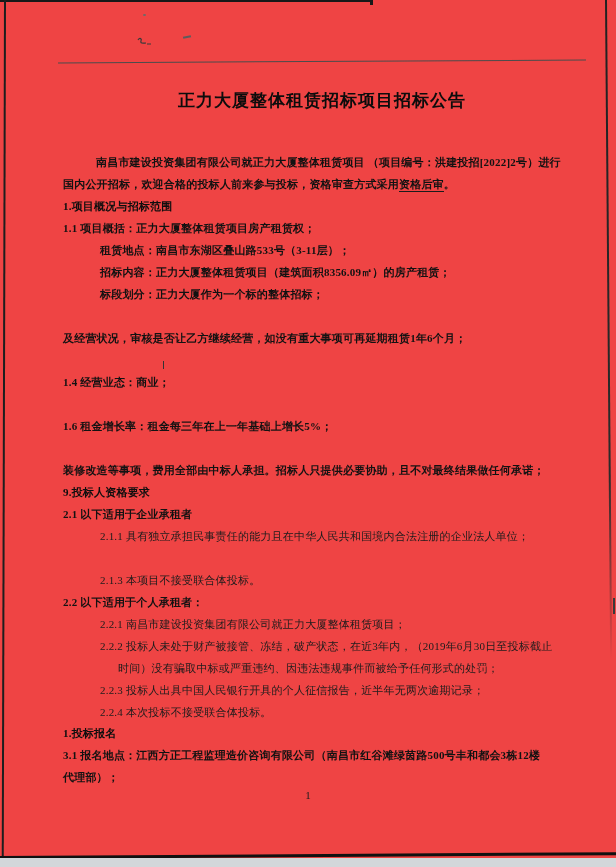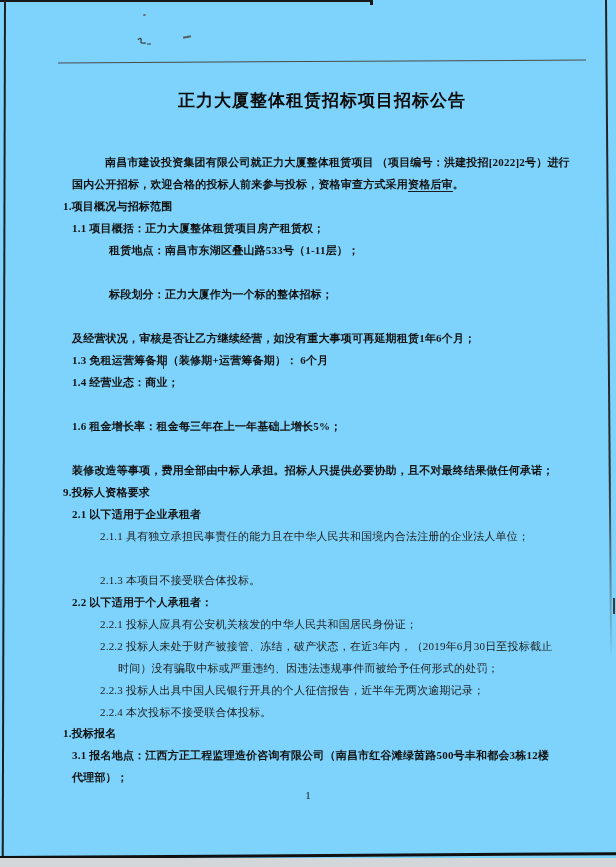--- a/index.html
+++ b/index.html
@@ -1,19 +1,19 @@
 <!DOCTYPE html>
 <html><head>
 <meta charset="utf-8">
 <style>
   html,body{margin:0;padding:0;background:#e8e8e8;}
   .scan{
     position:relative;
     width:616px;height:867px;
-    background:#7dd3fc;
+    background:#ef4444;
     overflow:hidden;
     font-family:"Liberation Serif","DejaVu Serif",serif;
     color:#1c1c1c;
   }
   
   .edge{position:absolute;background:#181818;}
   .edge-top{left:0;top:0;width:373px;height:2px;}
   .edge-top-notch{left:370px;top:0;width:3px;height:5px;}
   .edge-left{left:4px;top:0;width:2px;height:859px;transform:rotate(0.15deg);transform-origin:top left;background:#1e1e1e;}
   .edge-right{left:605px;top:0;width:2px;height:660px;transform:rotate(-0.45deg);transform-origin:top center;background:linear-gradient(#222 0%,#2a2a2a 72%,rgba(40,40,40,0) 100%);}
@@ -21,21 +21,21 @@
   .edge-bottom{left:-6px;top:854px;width:650px;height:3px;background:#101010;transform:rotate(-0.35deg);}
   .scanbed{position:absolute;left:0;bottom:0;width:616px;height:9px;background:#d3d7da;}
   .header-rule{position:absolute;left:58px;top:61px;width:528px;height:1px;background:#4c4c4c;transform:rotate(-0.3deg);}
   
   .smudge-dot{position:absolute;left:143px;top:14px;width:3px;height:2px;background:#6a6a6a;border-radius:50%;}
   .smudge-dash{position:absolute;left:183px;top:36px;width:8px;height:2px;background:#5c5c5c;transform:rotate(-12deg);}
   .smudge-scribble{position:absolute;left:136px;top:36px;}
   .artifact-13{position:absolute;left:163px;top:361px;width:1px;height:8px;background:#333;}
   
   .line{position:absolute;font-size:11px;line-height:13px;white-space:nowrap;letter-spacing:0.2px;}
-  .w6{font-weight:600;color:#121212;margin-left:9px;}
+  .w6{font-weight:600;color:#121212;}
   .w7{font-weight:700;color:#0e0e0e;}
   .title{left:14px;top:94px;width:100%;text-align:center;font-size:17px;font-weight:700;letter-spacing:1px;color:#0c0c0c;}
   .ul{border-bottom:1px solid #1b1b1b;padding-bottom:1px;}
   .pagenum{left:0;top:789px;width:616px;text-align:center;letter-spacing:0;}
 </style>
 </head>
 <body>
 
 <div class="scan">
 
@@ -55,34 +55,34 @@
   </svg>
   <div class="artifact-13"></div>
 
   <div class="line title">正力大厦整体租赁招标项目招标公告</div>
 
   <div class="line w6" style="left:96px;top:156px">南昌市建设投资集团有限公司就正力大厦整体租赁项目 （项目编号：洪建投招[2022]2号）进行</div>
   <div class="line w6" style="left:63px;top:178px"><span>国内公开招标，欢迎合格的投标人前来参与投标，资格审查方式采用</span><span class="ul">资格后审</span><span>。</span></div>
 
   <div class="line w7" style="left:63px;top:200px">1.项目概况与招标范围</div>
   <div class="line w6" style="left:63px;top:222px">1.1 项目概括：正力大厦整体租赁项目房产租赁权；</div>
-  <div class="line w6" style="left:100px;top:244px">租赁地点：南昌市东湖区叠山路533号（1-11层）；</div>
+  <div class="line w6" style="left:100px;top:244px">租赁地点：南昌市东湖区叠山路533号（3-11层）；</div>
+  <div class="line w6" style="left:100px;top:266px">招标内容：正力大厦整体租赁项目（建筑面积8356.09㎡）的房产租赁；</div>
   <div class="line w6" style="left:100px;top:288px">标段划分：正力大厦作为一个标的整体招标；</div>
   <div class="line w6" style="left:63px;top:332px">及经营状况，审核是否让乙方继续经营，如没有重大事项可再延期租赁1年6个月；</div>
-  <div class="line w6" style="left:63px;top:354px">1.3 免租运营筹备期（装修期+运营筹备期）： 6个月</div>
   <div class="line w6" style="left:63px;top:376px">1.4 经营业态：商业；</div>
   <div class="line w6" style="left:63px;top:420px">1.6 租金增长率：租金每三年在上一年基础上增长5%；</div>
   <div class="line w6" style="left:63px;top:464px">装修改造等事项，费用全部由中标人承担。招标人只提供必要协助，且不对最终结果做任何承诺；</div>
 
   <div class="line w7" style="left:63px;top:486px">9.投标人资格要求</div>
   <div class="line w6" style="left:63px;top:508px">2.1 以下适用于企业承租者</div>
   <div class="line" style="left:100px;top:530px">2.1.1 具有独立承担民事责任的能力且在中华人民共和国境内合法注册的企业法人单位；</div>
   <div class="line" style="left:100px;top:574px">2.1.3 本项目不接受联合体投标。</div>
   <div class="line w6" style="left:63px;top:596px">2.2 以下适用于个人承租者：</div>
-  <div class="line" style="left:100px;top:618px">2.2.1 投标人应具有公安机关核发的中华人民共和国居民身份证；</div>
+  <div class="line" style="left:100px;top:618px">2.2.1 南昌市建设投资集团有限公司就正力大厦整体租赁项目；</div>
   <div class="line" style="left:100px;top:640px">2.2.2 投标人未处于财产被接管、冻结，破产状态，在近3年内，（2019年6月30日至投标截止</div>
   <div class="line" style="left:118px;top:662px">时间）没有骗取中标或严重违约、因违法违规事件而被给予任何形式的处罚；</div>
   <div class="line" style="left:100px;top:684px">2.2.3 投标人出具中国人民银行开具的个人征信报告，近半年无两次逾期记录；</div>
   <div class="line" style="left:100px;top:706px">2.2.4 本次投标不接受联合体投标。</div>
 
   <div class="line w7" style="left:63px;top:727px">1.投标报名</div>
   <div class="line w6" style="left:63px;top:749px">3.1 报名地点：江西方正工程监理造价咨询有限公司（南昌市红谷滩绿茵路500号丰和都会3栋12楼</div>
   <div class="line w6" style="left:63px;top:771px">代理部）；</div>
 
   <div class="line pagenum">1</div>

